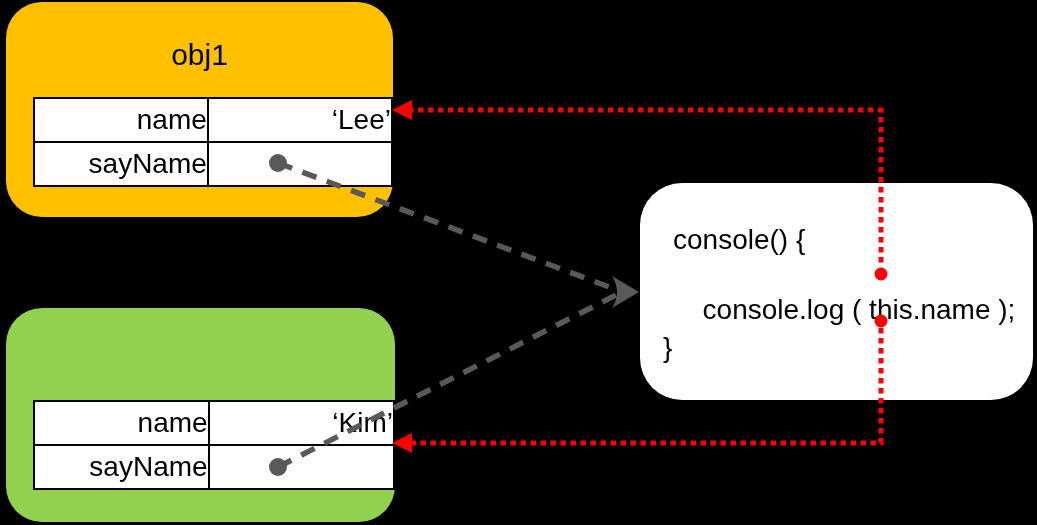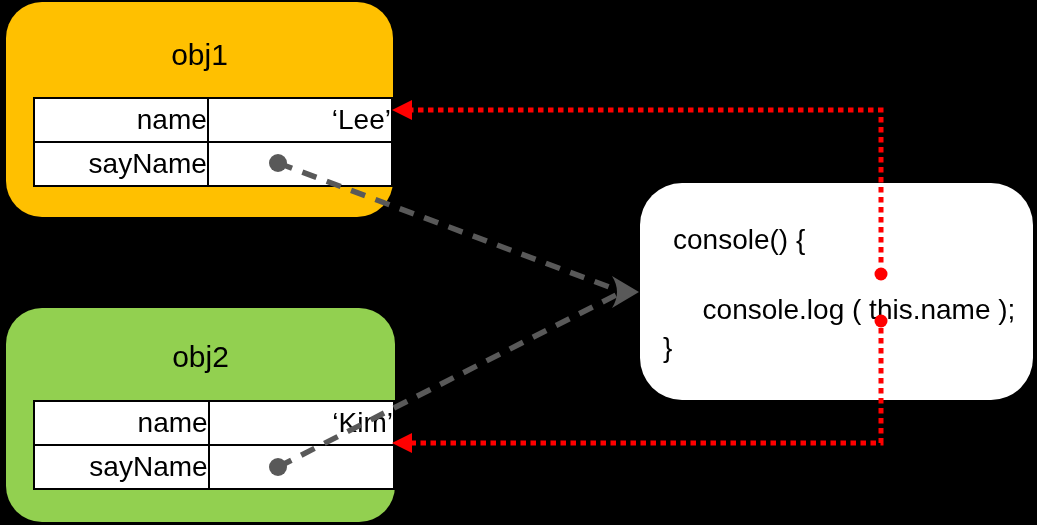--- a/index.html
+++ b/index.html
@@ -52,21 +52,20 @@
         </tr>
         <tr>
           <td class="k">sayName</td>
           <td class="v"></td>
         </tr>
       </tbody>
     </table>
   </div>
 
   <div class="objbox" id="obj2">
-    <div class="obj-title">obj2</div>
     <table class="props">
       <tbody>
         <tr>
           <td class="k">name</td>
           <td class="v">‘Kim’</td>
         </tr>
         <tr>
           <td class="k">sayName</td>
           <td class="v"></td>
         </tr>

